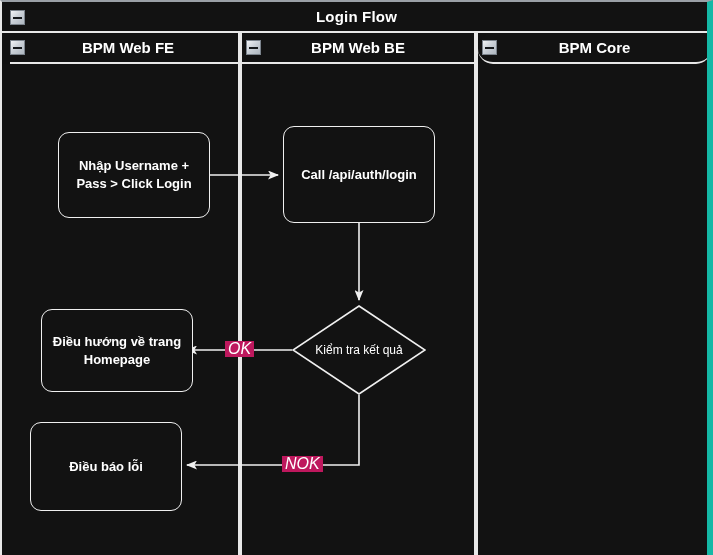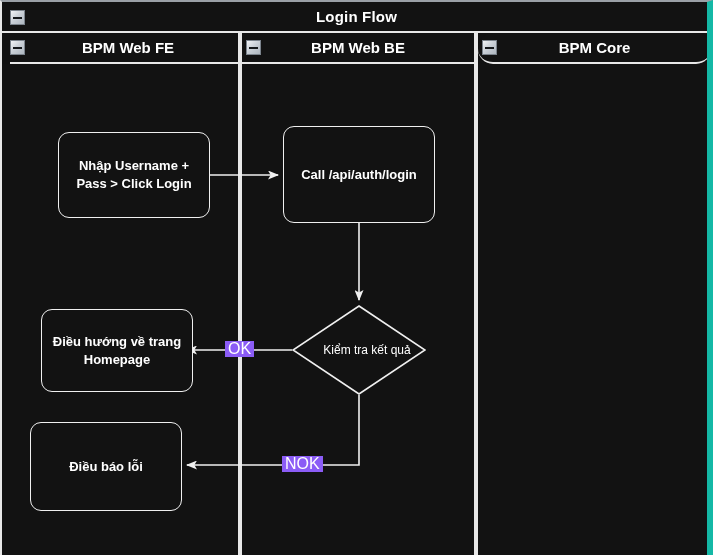--- a/index.html
+++ b/index.html
@@ -151,21 +151,21 @@
     width: 134px;
     height: 90px;
   }
   #node-check-result .diamond-shape {
     position: absolute;
     left: 0; top: 0;
     width: 100%; height: 100%;
   }
   #node-check-result .diamond-label {
     position: absolute;
-    left: 8px;
+    left: 0;
     top: 0;
     width: 134px;
     height: 90px;
     display: flex;
     align-items: center;
     justify-content: center;
     color: #ffffff;
     font-size: 12px;
     text-align: center;
     line-height: 1.2;
@@ -179,23 +179,24 @@
     width: 709px;
     height: 553px;
     pointer-events: none;
   }
 
   
   .edge-label {
     position: absolute;
     color: #ffffff;
     font-size: 16px;
-    background: #8b5cf6;
+    background: #be185d;
     padding: 0 3px;
     line-height: 1;
+    font-style: italic;
   }
   #edge-label-ok  { left: 223px; top: 339px; }
   #edge-label-nok { left: 280px; top: 454px; }
 </style>
 </head>
 <body>
 
 <div id="diagram-root">
 
   <div id="pool-title-bar">

